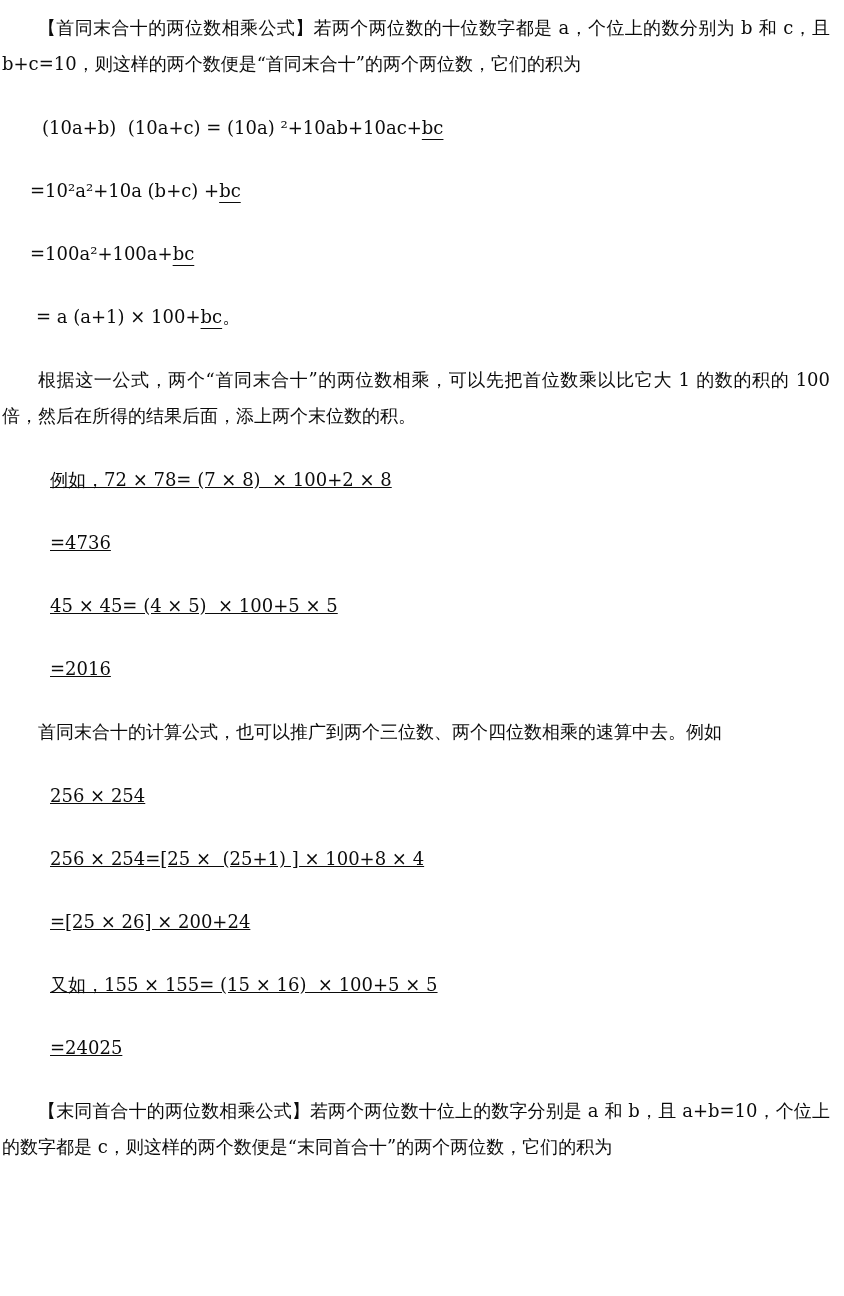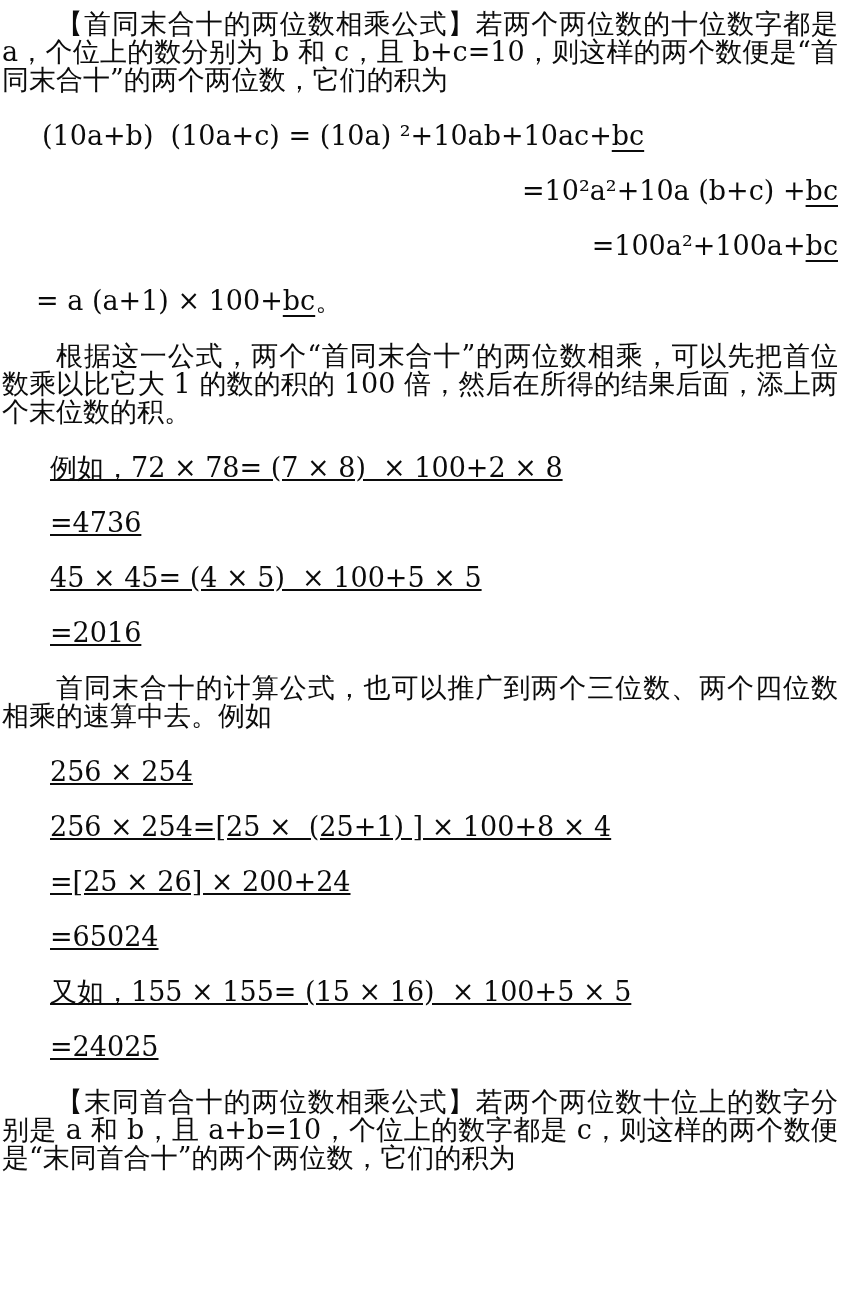--- a/index.html
+++ b/index.html
@@ -10,34 +10,34 @@
     background: #ffffff;
     color: #0b0b0b;
     font-family: "DejaVu Serif", "Liberation Serif", serif;
   }
   .doc {
     padding: 10px 6px 0 2px;
     box-sizing: border-box;
     width: 844px;
   }
   .block {
-    margin: 0 0 27px 0;
-    font-size: 27px;
-    line-height: 28px;
+    margin: 0 8px 27px 0;
+    font-size: 18px;
+    line-height: 36px;
   }
   .para {
     text-align: justify;
     text-indent: 2em;
     margin-bottom: 28px;
   }
   .mono-line {
     white-space: pre-wrap;
   }
   .ind-f1 { padding-left: 40px; margin-top: 6px; }
-  .ind-f  { padding-left: 28px; text-align: right; }
+  .ind-f  { padding-left: 28px; }
   .ind-f4 { padding-left: 34px; }
   .ind-e  { padding-left: 48px; text-decoration: underline; }
   .wavy {
     text-decoration-line: underline;
     text-decoration-style: wavy;
     text-decoration-color: #e02b2b;
     text-decoration-thickness: 1.5px;
     text-underline-offset: 5px;
     text-decoration: underline;
   }
@@ -63,19 +63,18 @@
   <p class="block mono-line ind-e">例如，72 × 78= (7 × 8)  × 100+2 × 8</p>
   <p class="block mono-line ind-e">=4736</p>
   <p class="block mono-line ind-e">45 × 45= (4 × 5)  × 100+5 × 5</p>
   <p class="block mono-line ind-e">=2016</p>
 
   <p class="block para">首同末合十的计算公式，也可以推广到两个三位数、两个四位数相乘的速算中去。例如</p>
 
   <p class="block mono-line ind-e">256 × 254</p>
   <p class="block mono-line ind-e">256 × 254=[25 ×  (25+1) ] × 100+8 × 4</p>
   <p class="block mono-line ind-e">=[25 × 26] × 200+24</p>
-  <p class="block mono-line ind-e">=65024</p>
   <p class="block mono-line ind-e">又如，155 × 155= (15 × 16)  × 100+5 × 5</p>
   <p class="block mono-line ind-e">=24025</p>
 
   <p class="block para last">【末同首合十的两位数相乘公式】若两个两位数十位上的数字分别是 a 和 b，且 a+b=10，个位上的数字都是 c，则这样的两个数便是“末同首合十”的两个两位数，它们的积为</p>
 
 </div>
 
 </body></html>

